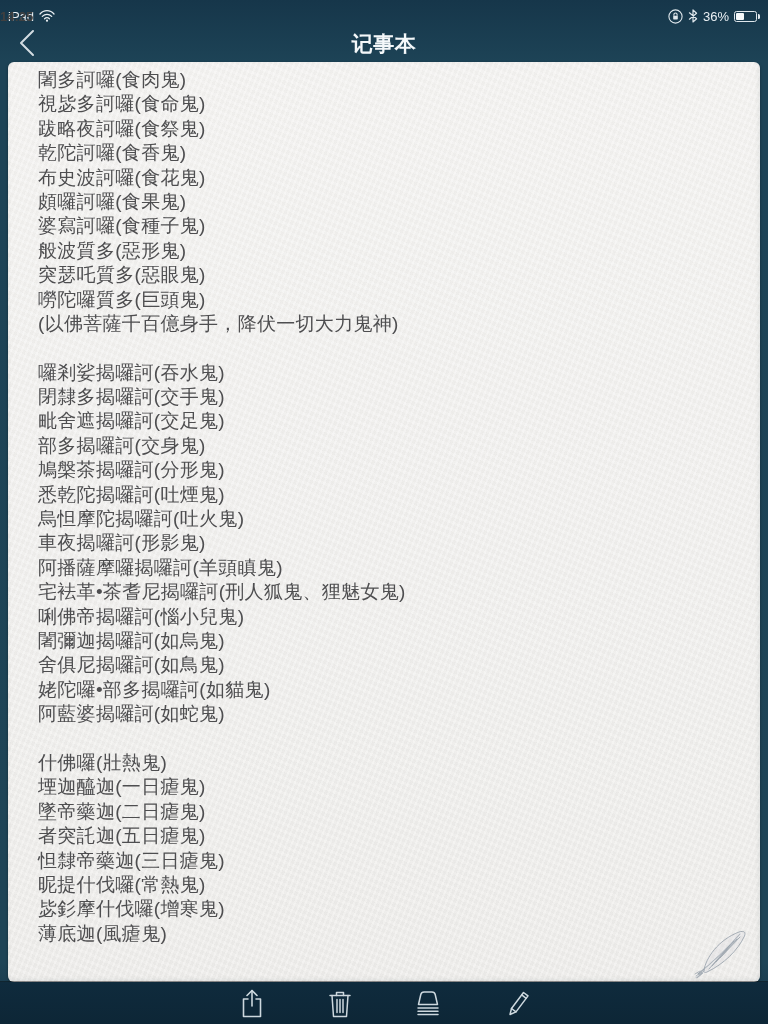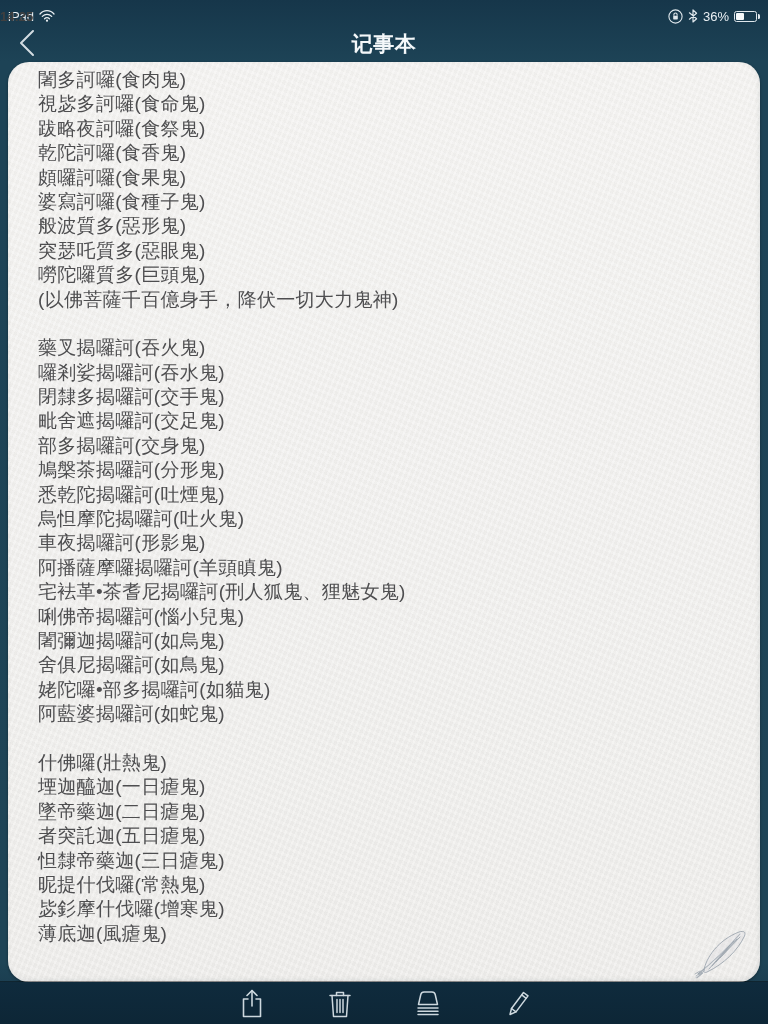--- a/index.html
+++ b/index.html
@@ -28,21 +28,21 @@
     color:#f4f8fa;font-size:21px;font-weight:bold;letter-spacing:.5px;
   }
   .back-btn{position:absolute;left:10px;top:4px;width:34px;height:34px;display:flex;align-items:center;justify-content:center;cursor:pointer;}
   
   .note-card{
     position:absolute;left:8px;top:62px;width:752px;height:920px;
     background:
       repeating-linear-gradient(112deg,rgba(255,255,255,.20) 0 2px,rgba(120,120,115,.018) 2px 5px),
       repeating-linear-gradient(23deg,rgba(255,255,255,.12) 0 3px,rgba(100,100,95,.015) 3px 7px),
       linear-gradient(180deg,#f4f3f1 0%,#f1f0ee 55%,#eeedeb 100%);
-    border-radius:21px;overflow:hidden;
+    border-radius:6px;overflow:hidden;
     box-shadow:inset -1px -2px 5px rgba(70,80,90,.10), 0 1px 3px rgba(0,0,0,.35);
   }
   .note-body{position:absolute;inset:0;padding:6px 18px 0 30px;overflow:hidden;}
   .note-line{
     height:24.4px;line-height:24.4px;font-size:19px;color:#4e4e50;
     white-space:pre;letter-spacing:.3px;
   }
   .quill{position:absolute;right:8px;bottom:2px;opacity:.85;}
   
   .toolbar{
@@ -103,28 +103,28 @@
   </div>
   <div class="nav-title">记事本</div>
 </div>
 
 <div class="note-card">
   <div class="note-body">
       <div class="note-line">闍多訶囉(食肉鬼)</div>
       <div class="note-line">視毖多訶囉(食命鬼)</div>
       <div class="note-line">跋略夜訶囉(食祭鬼)</div>
       <div class="note-line">乾陀訶囉(食香鬼)</div>
+      <div class="note-line">布史波訶囉(食花鬼)</div>
       <div class="note-line">頗囉訶囉(食果鬼)</div>
       <div class="note-line">婆寫訶囉(食種子鬼)</div>
       <div class="note-line">般波質多(惡形鬼)</div>
       <div class="note-line">突瑟吒質多(惡眼鬼)</div>
       <div class="note-line">嘮陀囉質多(巨頭鬼)</div>
       <div class="note-line">(以佛菩薩千百億身手，降伏一切大力鬼神)</div>
       <div class="note-line">&nbsp;</div>
-      <div class="note-line">藥叉揭囉訶(吞火鬼)</div>
       <div class="note-line">囉剎娑揭囉訶(吞水鬼)</div>
       <div class="note-line">閉隸多揭囉訶(交手鬼)</div>
       <div class="note-line">毗舍遮揭囉訶(交足鬼)</div>
       <div class="note-line">部多揭囉訶(交身鬼)</div>
       <div class="note-line">鳩槃茶揭囉訶(分形鬼)</div>
       <div class="note-line">悉乾陀揭囉訶(吐煙鬼)</div>
       <div class="note-line">烏怛摩陀揭囉訶(吐火鬼)</div>
       <div class="note-line">車夜揭囉訶(形影鬼)</div>
       <div class="note-line">阿播薩摩囉揭囉訶(羊頭瞋鬼)</div>
       <div class="note-line">宅袪革•茶耆尼揭囉訶(刑人狐鬼、狸魅女鬼)</div>

